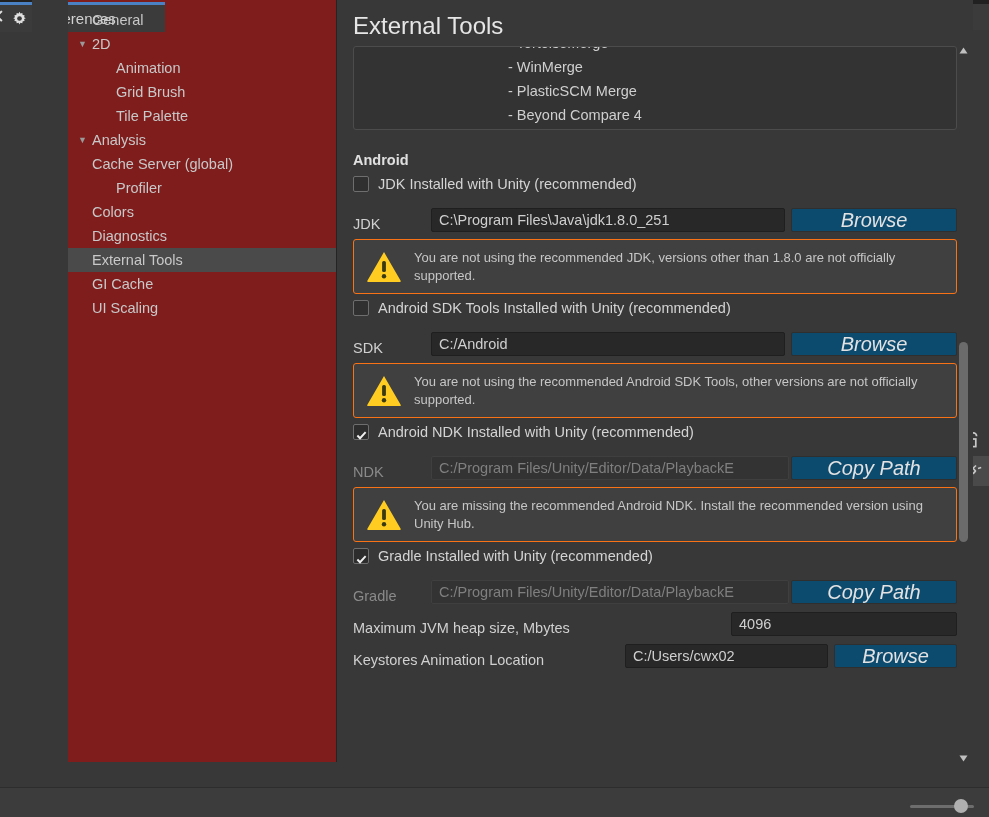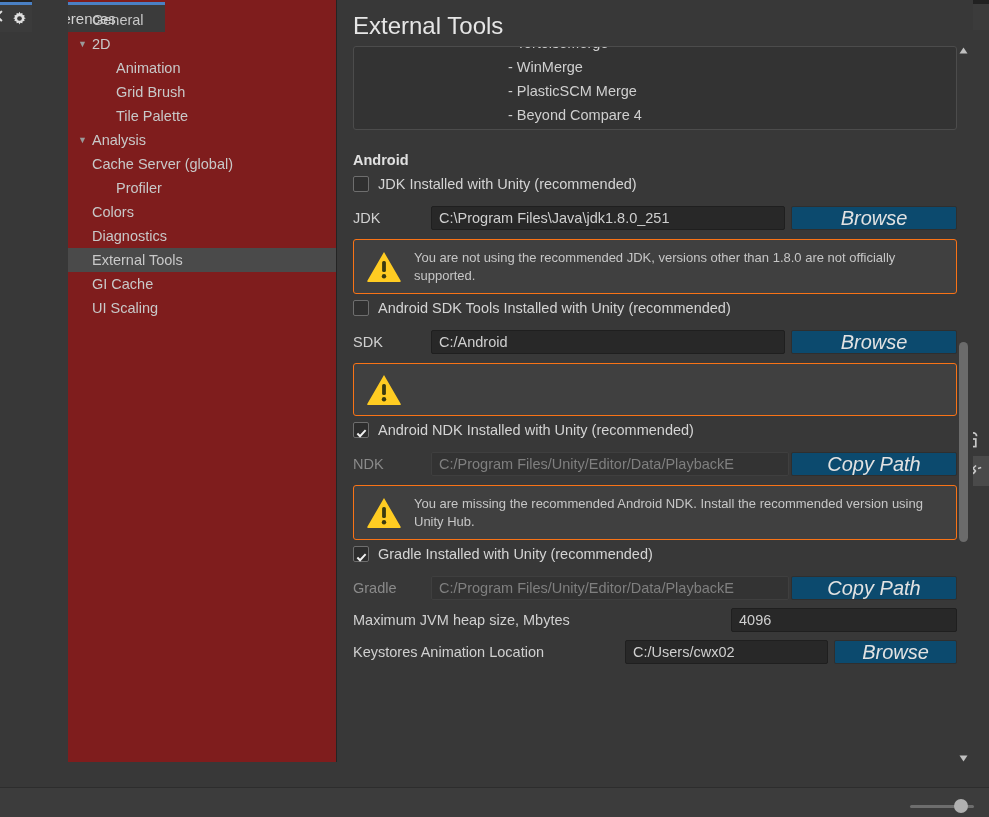--- a/index.html
+++ b/index.html
@@ -136,21 +136,21 @@
   .check-row { display: flex; gap: 9px; height: 26px; }
   .checkbox {
     width: 16px; height: 16px; flex: 0 0 16px;
     background: #303030; border: 1px solid #6e6e6e; border-radius: 2px;
     display: flex; align-items: center; justify-content: center;
   }
   .checkbox.checked { background: #2d2d2d; }
   .check-glyph { width: 11px; height: 11px; display: block; }
   .check-label { font-size: 14.5px; color: #d4d4d4; white-space: nowrap; }
 
-  .field-row { display: flex; align-items: center; height: 28px; margin-top: 2px; }
+  .field-row { display: flex; align-items: flex-end; height: 28px; margin-top: 2px; }
   .field-label { font-size: 14.5px; color: #d0d0d0; width: 78px; flex: 0 0 78px; }
   .field-label.dim { color: #8a8a8a; }
   .field-label.wide { width: 272px; flex: 0 0 272px; }
   .field-label.mid { width: 378px; flex: 0 0 378px; }
 
   .text-input {
     height: 24px; background: #282828; border: 1px solid #1f1f1f; border-radius: 2px;
     color: #cfcfcf; font-size: 14.5px; font-family: "Liberation Sans", sans-serif;
     padding: 0 7px; outline: none; min-width: 0;
   }
@@ -366,20 +366,21 @@
           <button class="btn w-browse">Browse</button>
         </div>
         <div class="help-box">
           <span class="warn-icon">
             <svg width="36" height="33" viewBox="0 0 36 33" aria-hidden="true">
               <path d="M18 2 L34.5 30.5 Q35.5 32 33.5 32 L2.5 32 Q0.5 32 1.5 30.5 Z" fill="#ffcc22"></path>
               <rect x="16.1" y="11" width="3.8" height="11" rx="1.6" fill="#3a3a10"></rect>
               <circle cx="18" cy="26.3" r="2.2" fill="#3a3a10"></circle>
             </svg>
           </span>
+          <span class="help-text">You are not using the recommended Android SDK Tools, other versions are not officially supported.</span>
         </div>
 
         <div class="check-row" style="margin-top:6px;">
           <span class="checkbox checked">
             <span class="check-glyph">
               <svg width="11" height="11" viewBox="0 0 12 12" aria-hidden="true">
                 <path d="M1.5 6 L4.4 9 L10.5 2.4" fill="none" stroke="#f0f0f0" stroke-width="2.1"></path>
               </svg>
             </span>
           </span>

